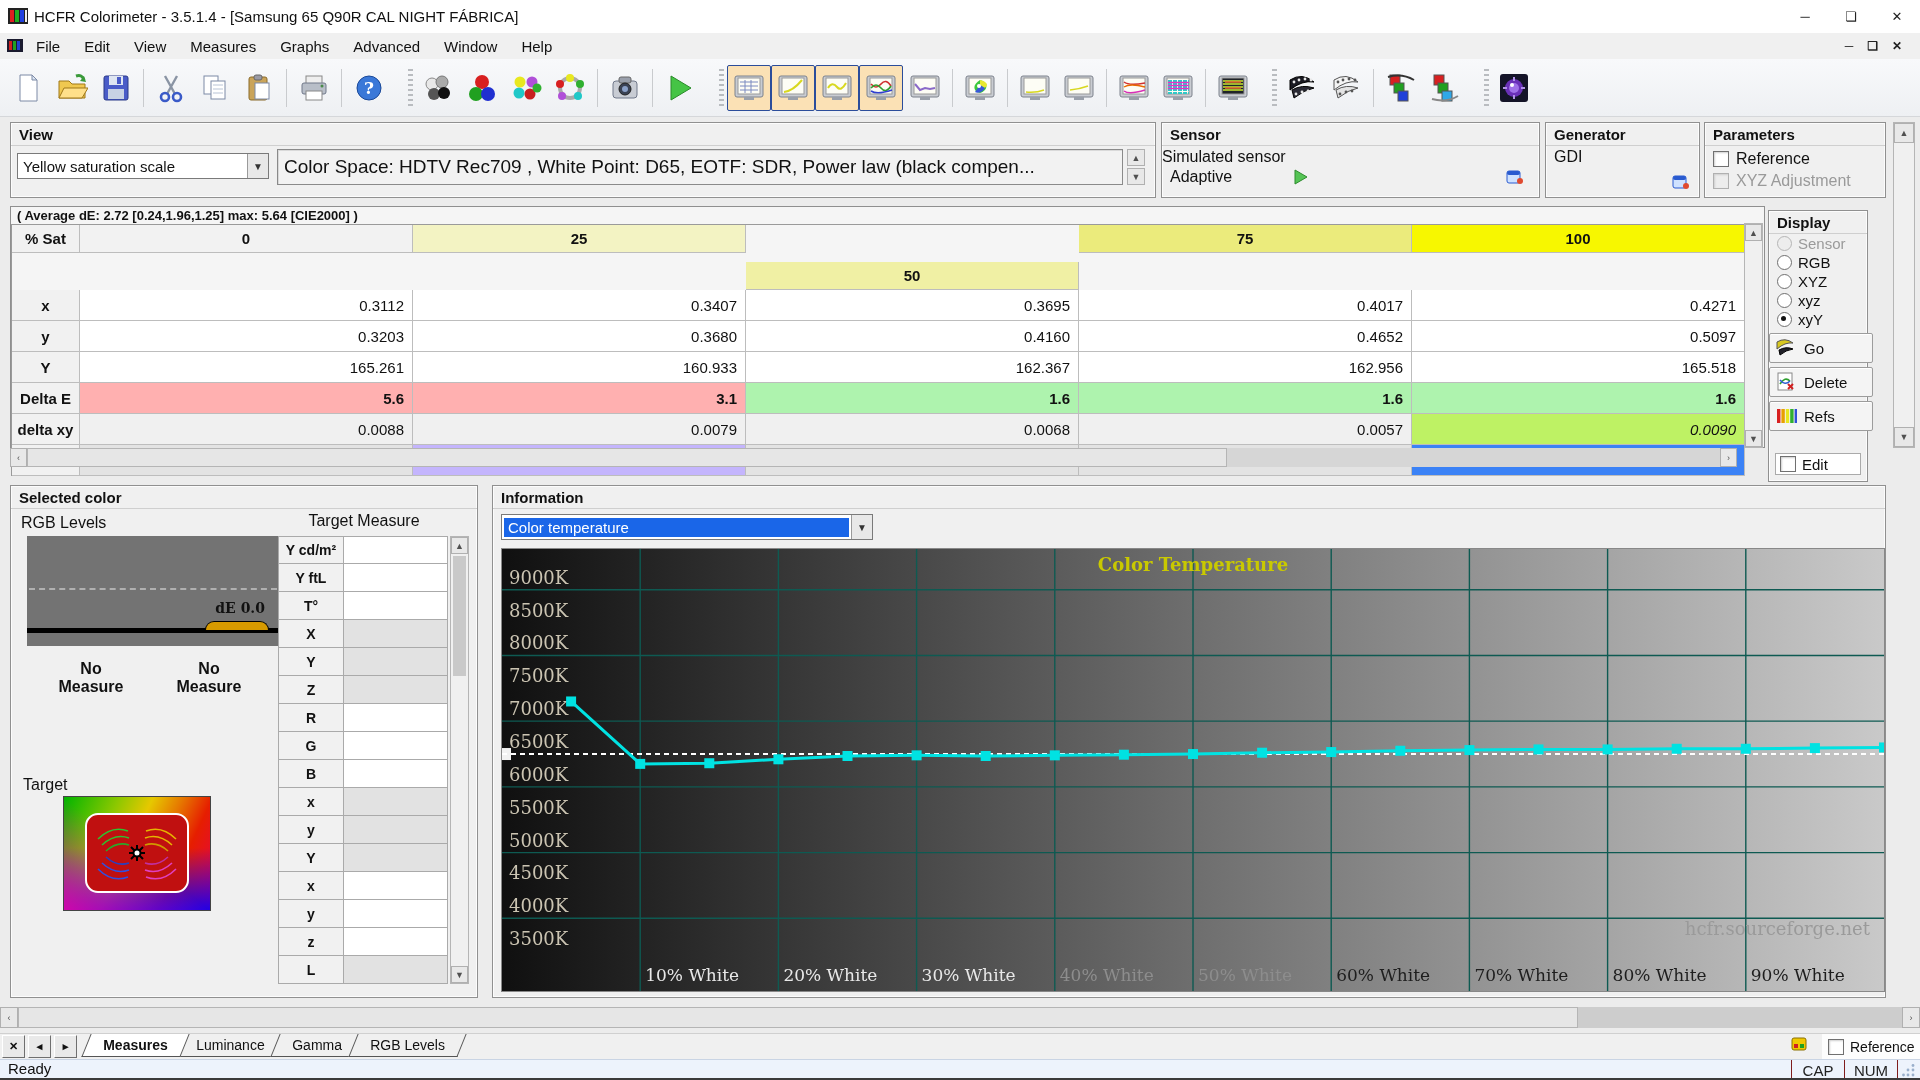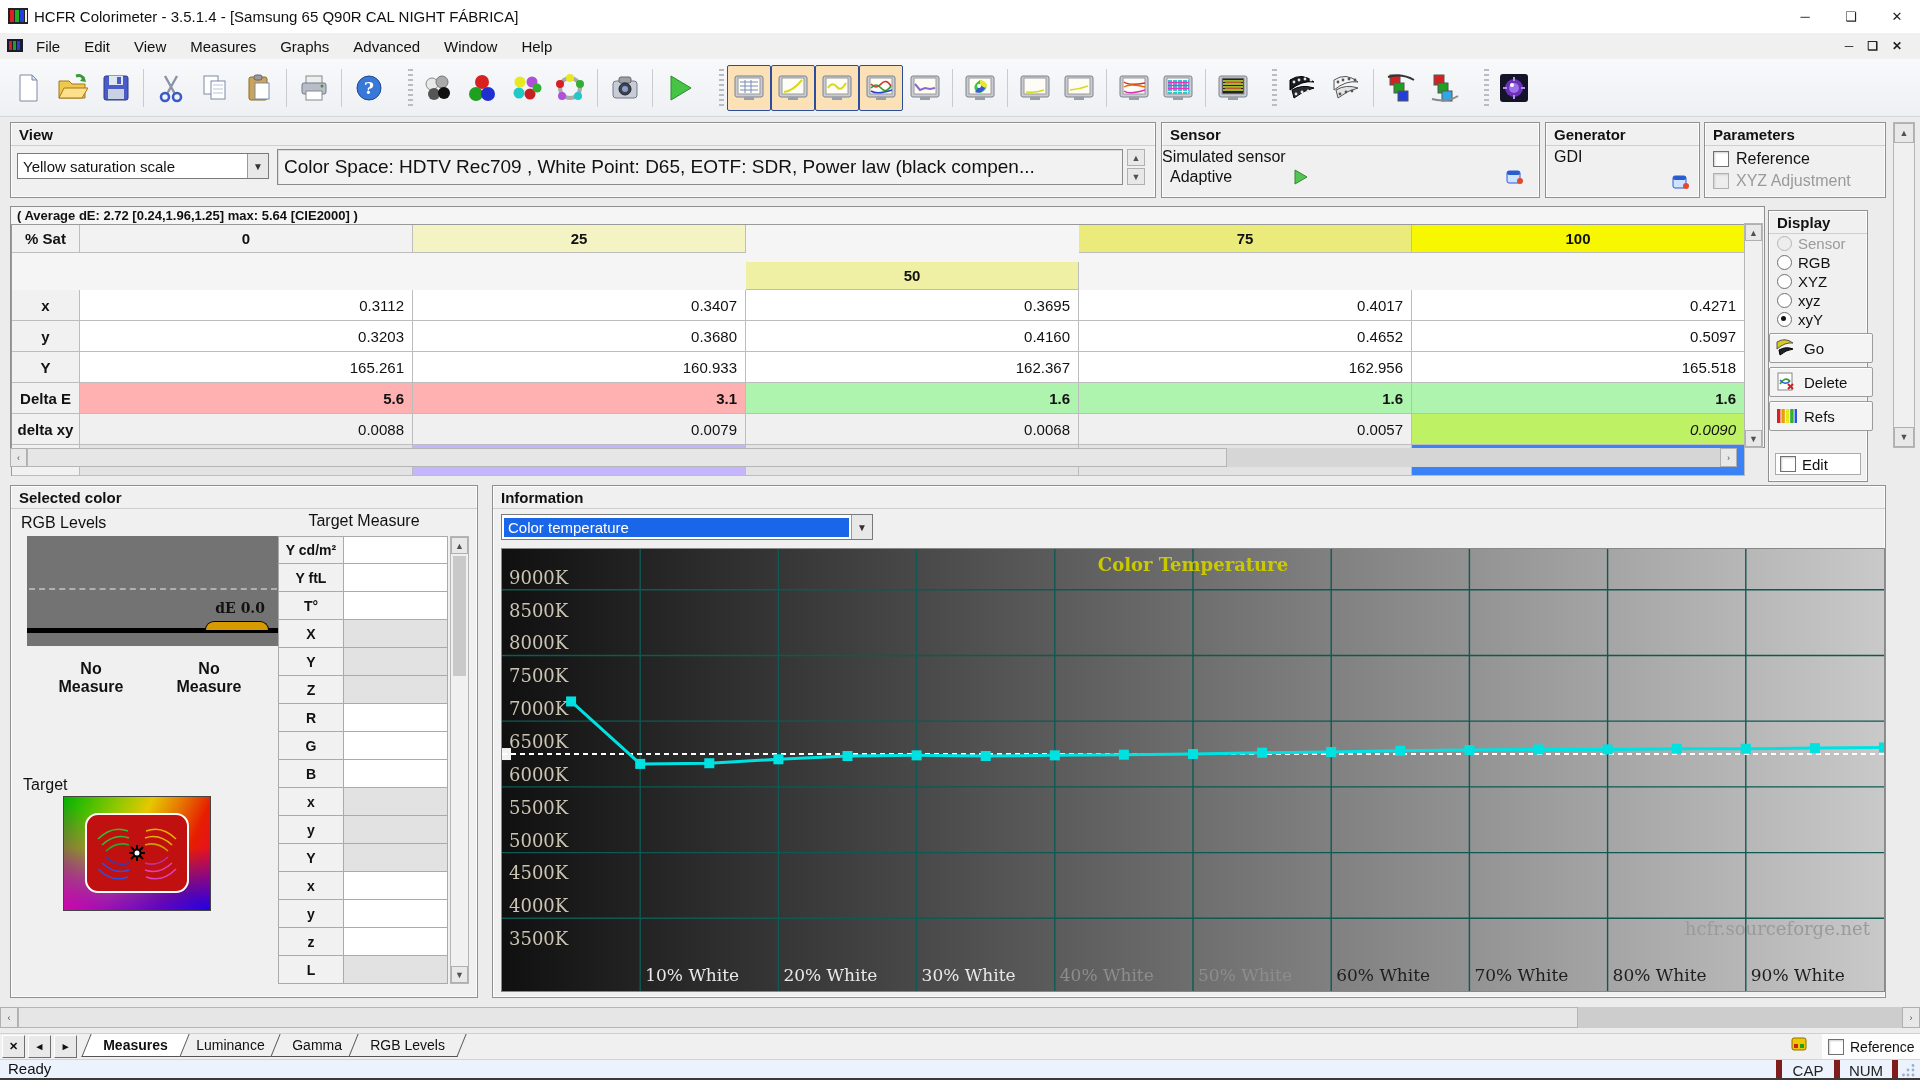--- a/index.html
+++ b/index.html
@@ -71,21 +71,21 @@
   .hthumb{background:#e6e6e6;border:1px solid #b5b5b5;box-sizing:border-box;}
   #tabbar{left:0;top:1033px;width:1920px;height:25px;background:#f0f0f0;display:flex;align-items:flex-start;border-top:1px solid #d0d0d0;}
   .tabbtn{width:21px;height:21px;margin:1px 1px 0 2px;background:#e9e9e9;border:1px solid;border-color:#fff #6f6f6f #6f6f6f #fff;
           font-size:11px;font-weight:bold;display:flex;align-items:center;justify-content:center;}
   .tab{height:22px;margin-top:0px;padding:0 16px;display:flex;align-items:center;font-size:14px;
        transform:skewX(-22deg);border:1px solid #555;border-top:none;background:#f0f0f0;margin-left:-6px;}
   .tab .tl{transform:skewX(22deg);}
   .tab.active{background:#fff;font-weight:bold;z-index:2;}
   #statusbar{left:0;top:1059px;width:1920px;height:21px;background:#edf3fc;border-top:1px solid #c9d4e4;
              display:flex;font-size:15px;}
-  .scell{border-left:6px solid #7f1d1d;height:100%;display:flex;align-items:center;justify-content:center;color:#222;}
+  .scell{border-left:1px solid #7f1d1d;height:100%;display:flex;align-items:center;justify-content:center;color:#222;}
   
   text{font-family:"DejaVu Serif",serif;}
 </style>
 </head>
 <body>
 
 <div id="app">
 
   <div class="abs" id="titlebar">
     <svg class="abs" style="left:8px;top:6px" width="20" height="20">

